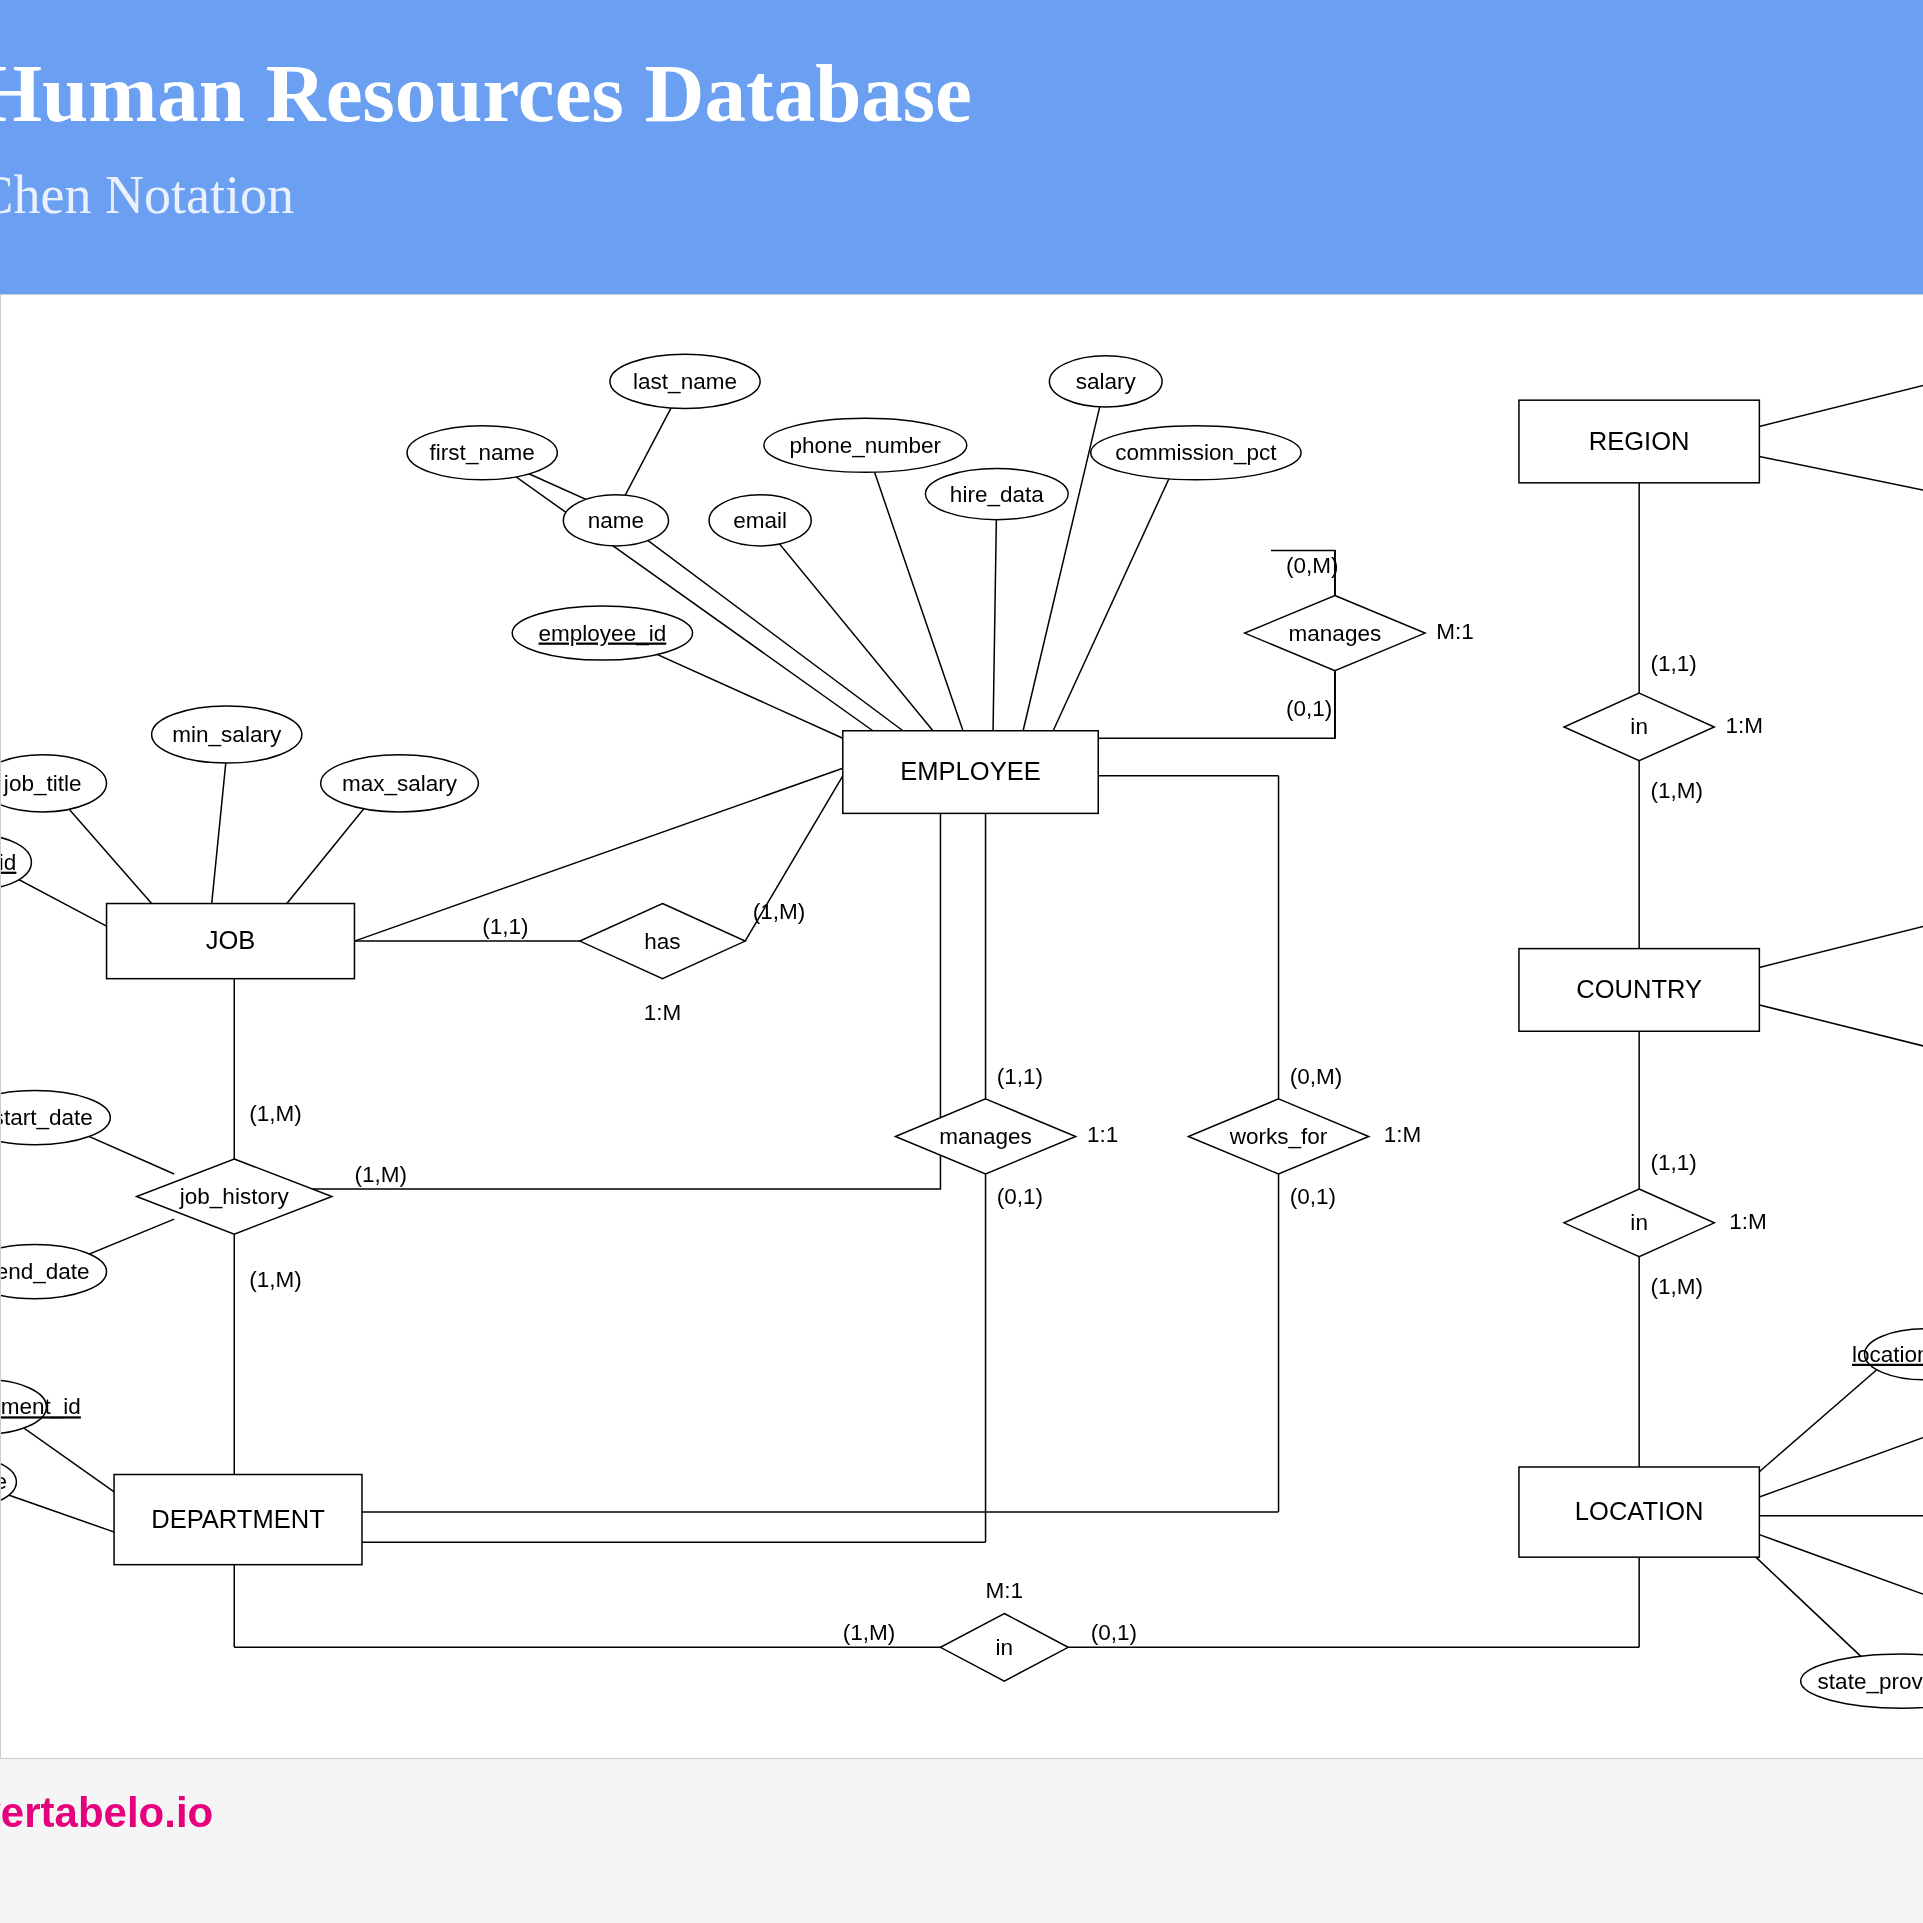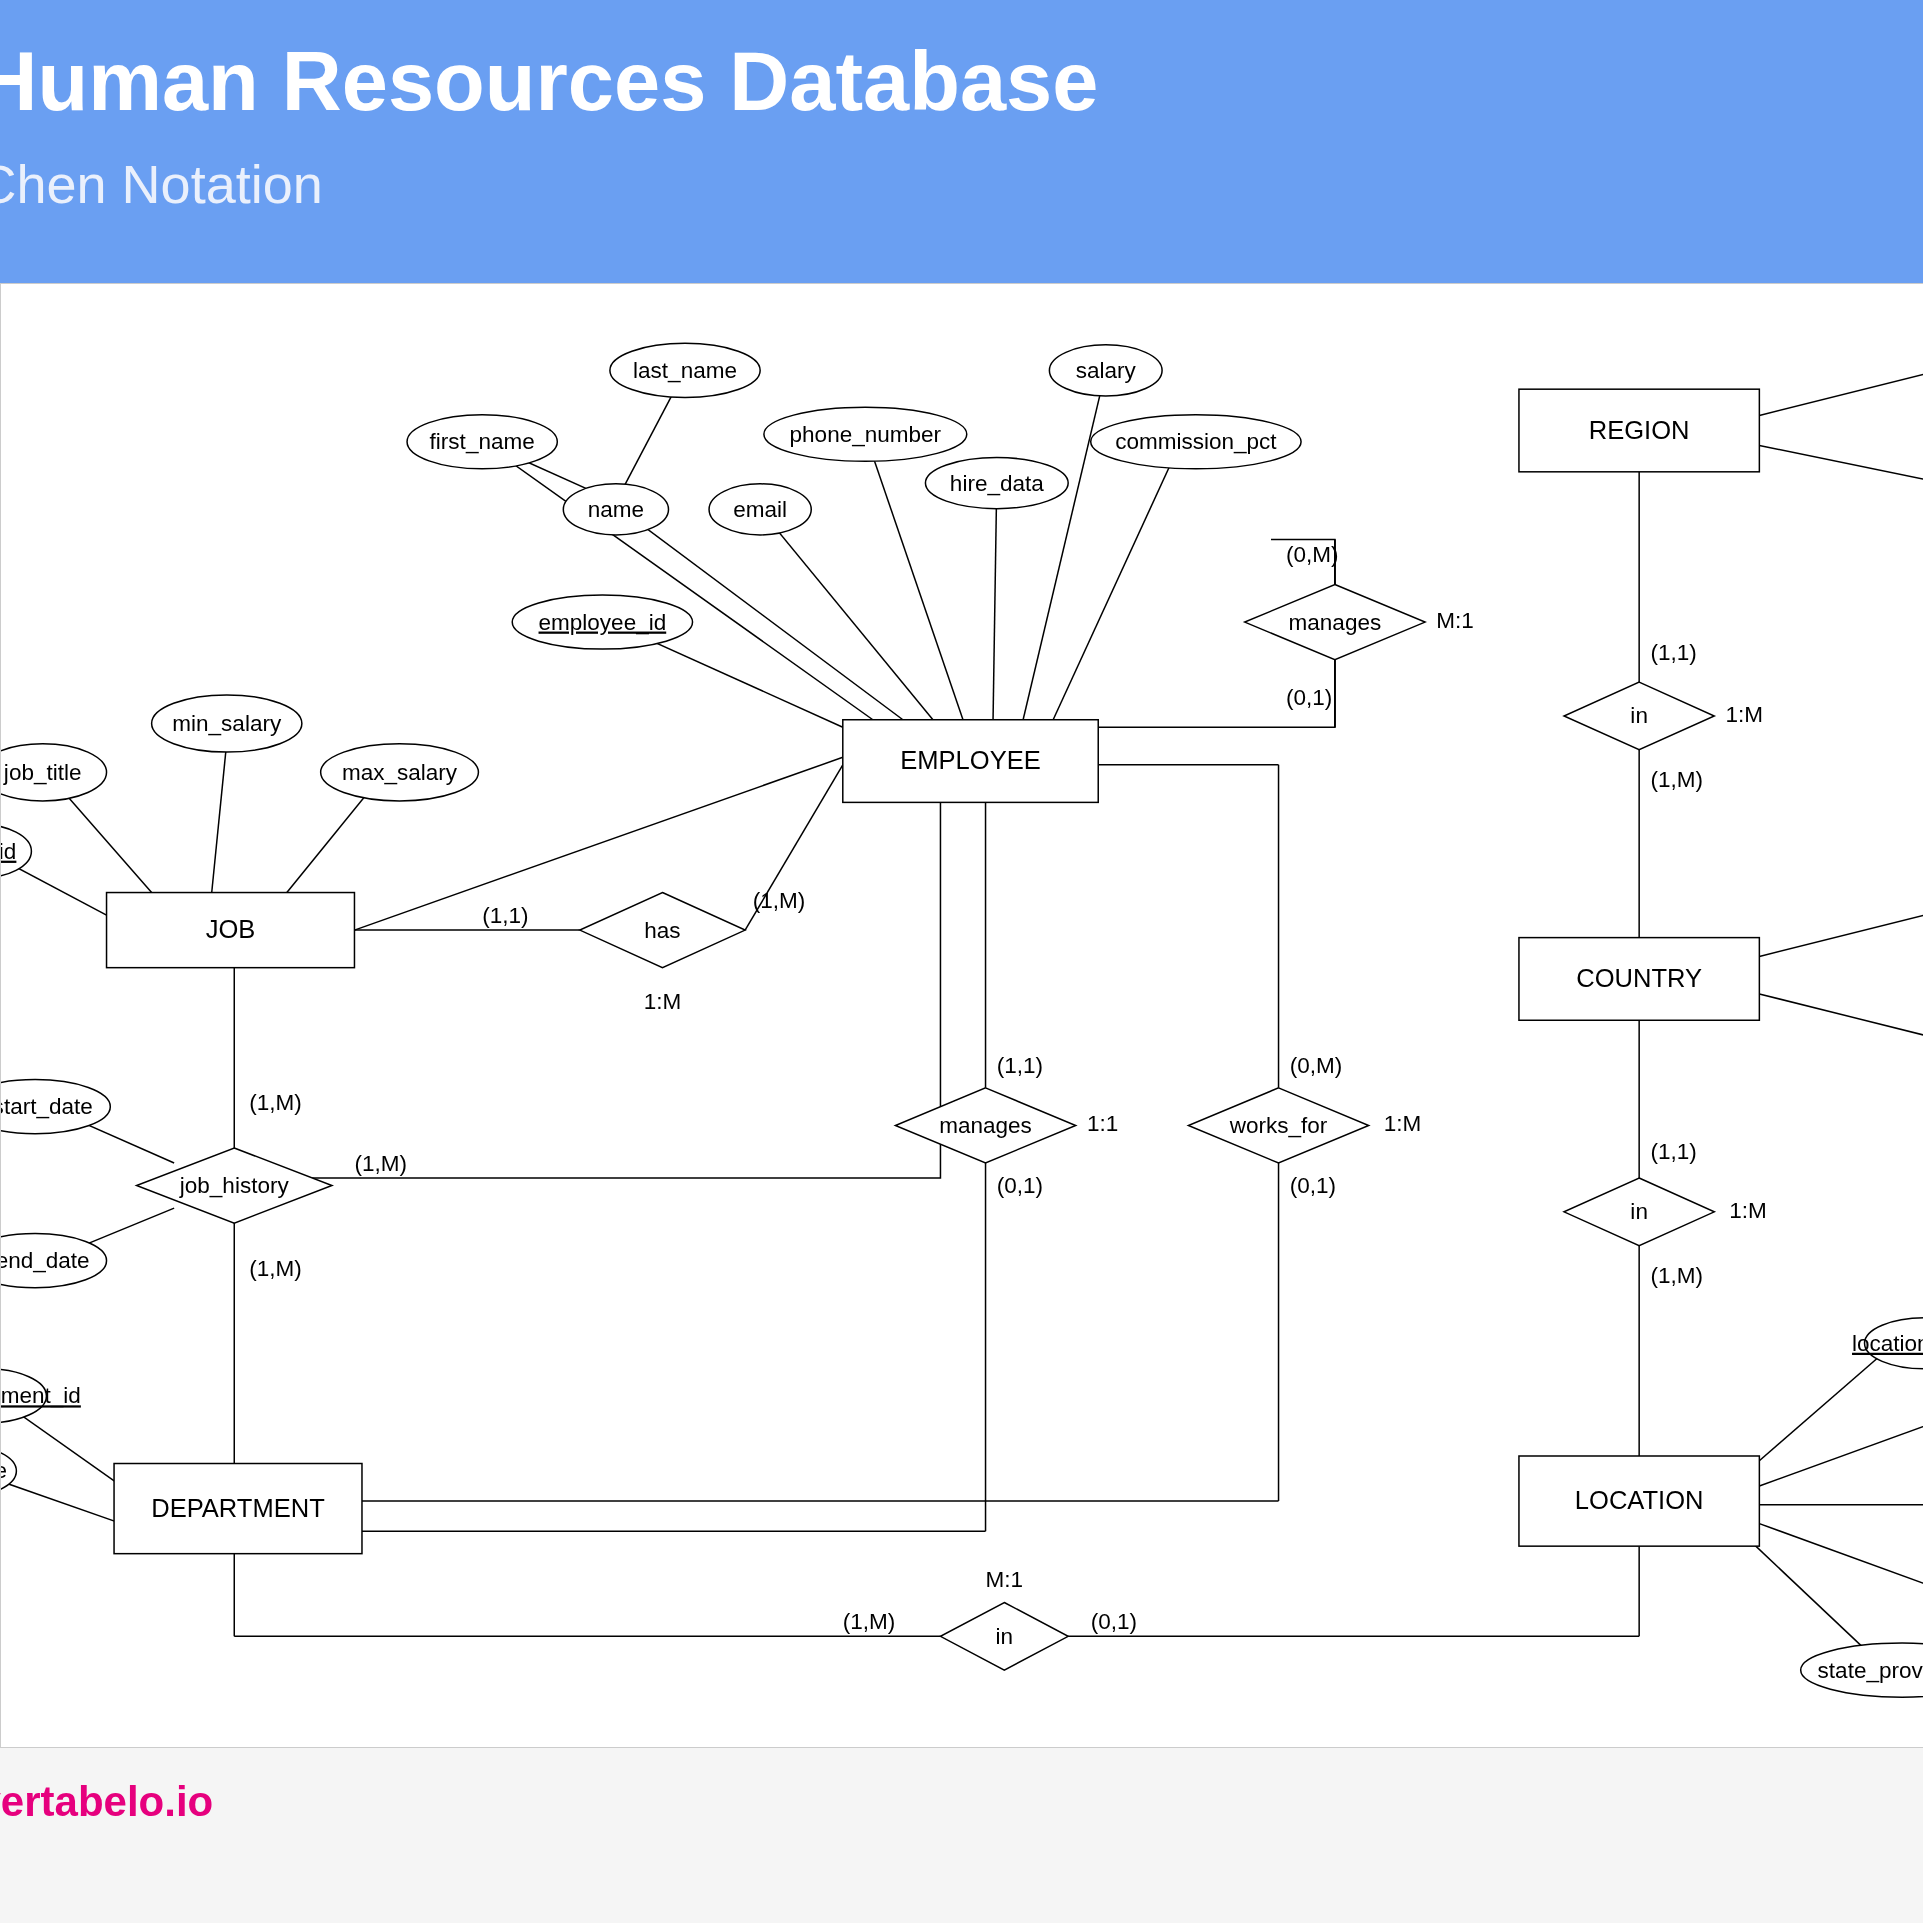--- a/index.html
+++ b/index.html
@@ -7,23 +7,24 @@
     padding: 0;
     width: 1924px;
     height: 1924px;
     background: #f5f5f5;
     font-family: "Segoe UI", Arial, sans-serif;
     overflow: hidden;
   }
   .header {
     background: #6a9ff2;
     width: 100%;
-    padding: 34px 0 68px 0;
+    padding: 45px 0 68px 0;
     box-sizing: border-box;
     color: #fff;
+    font-family: Liberation Serif, serif;
   }
   .header h1 {
     margin: 0;
     font-size: 83px;
     font-weight: 700;
     padding-left: 0;
     margin-left: -22.5px;
   }
   .header h2 {
     margin: 22.5px 0 0 0;

